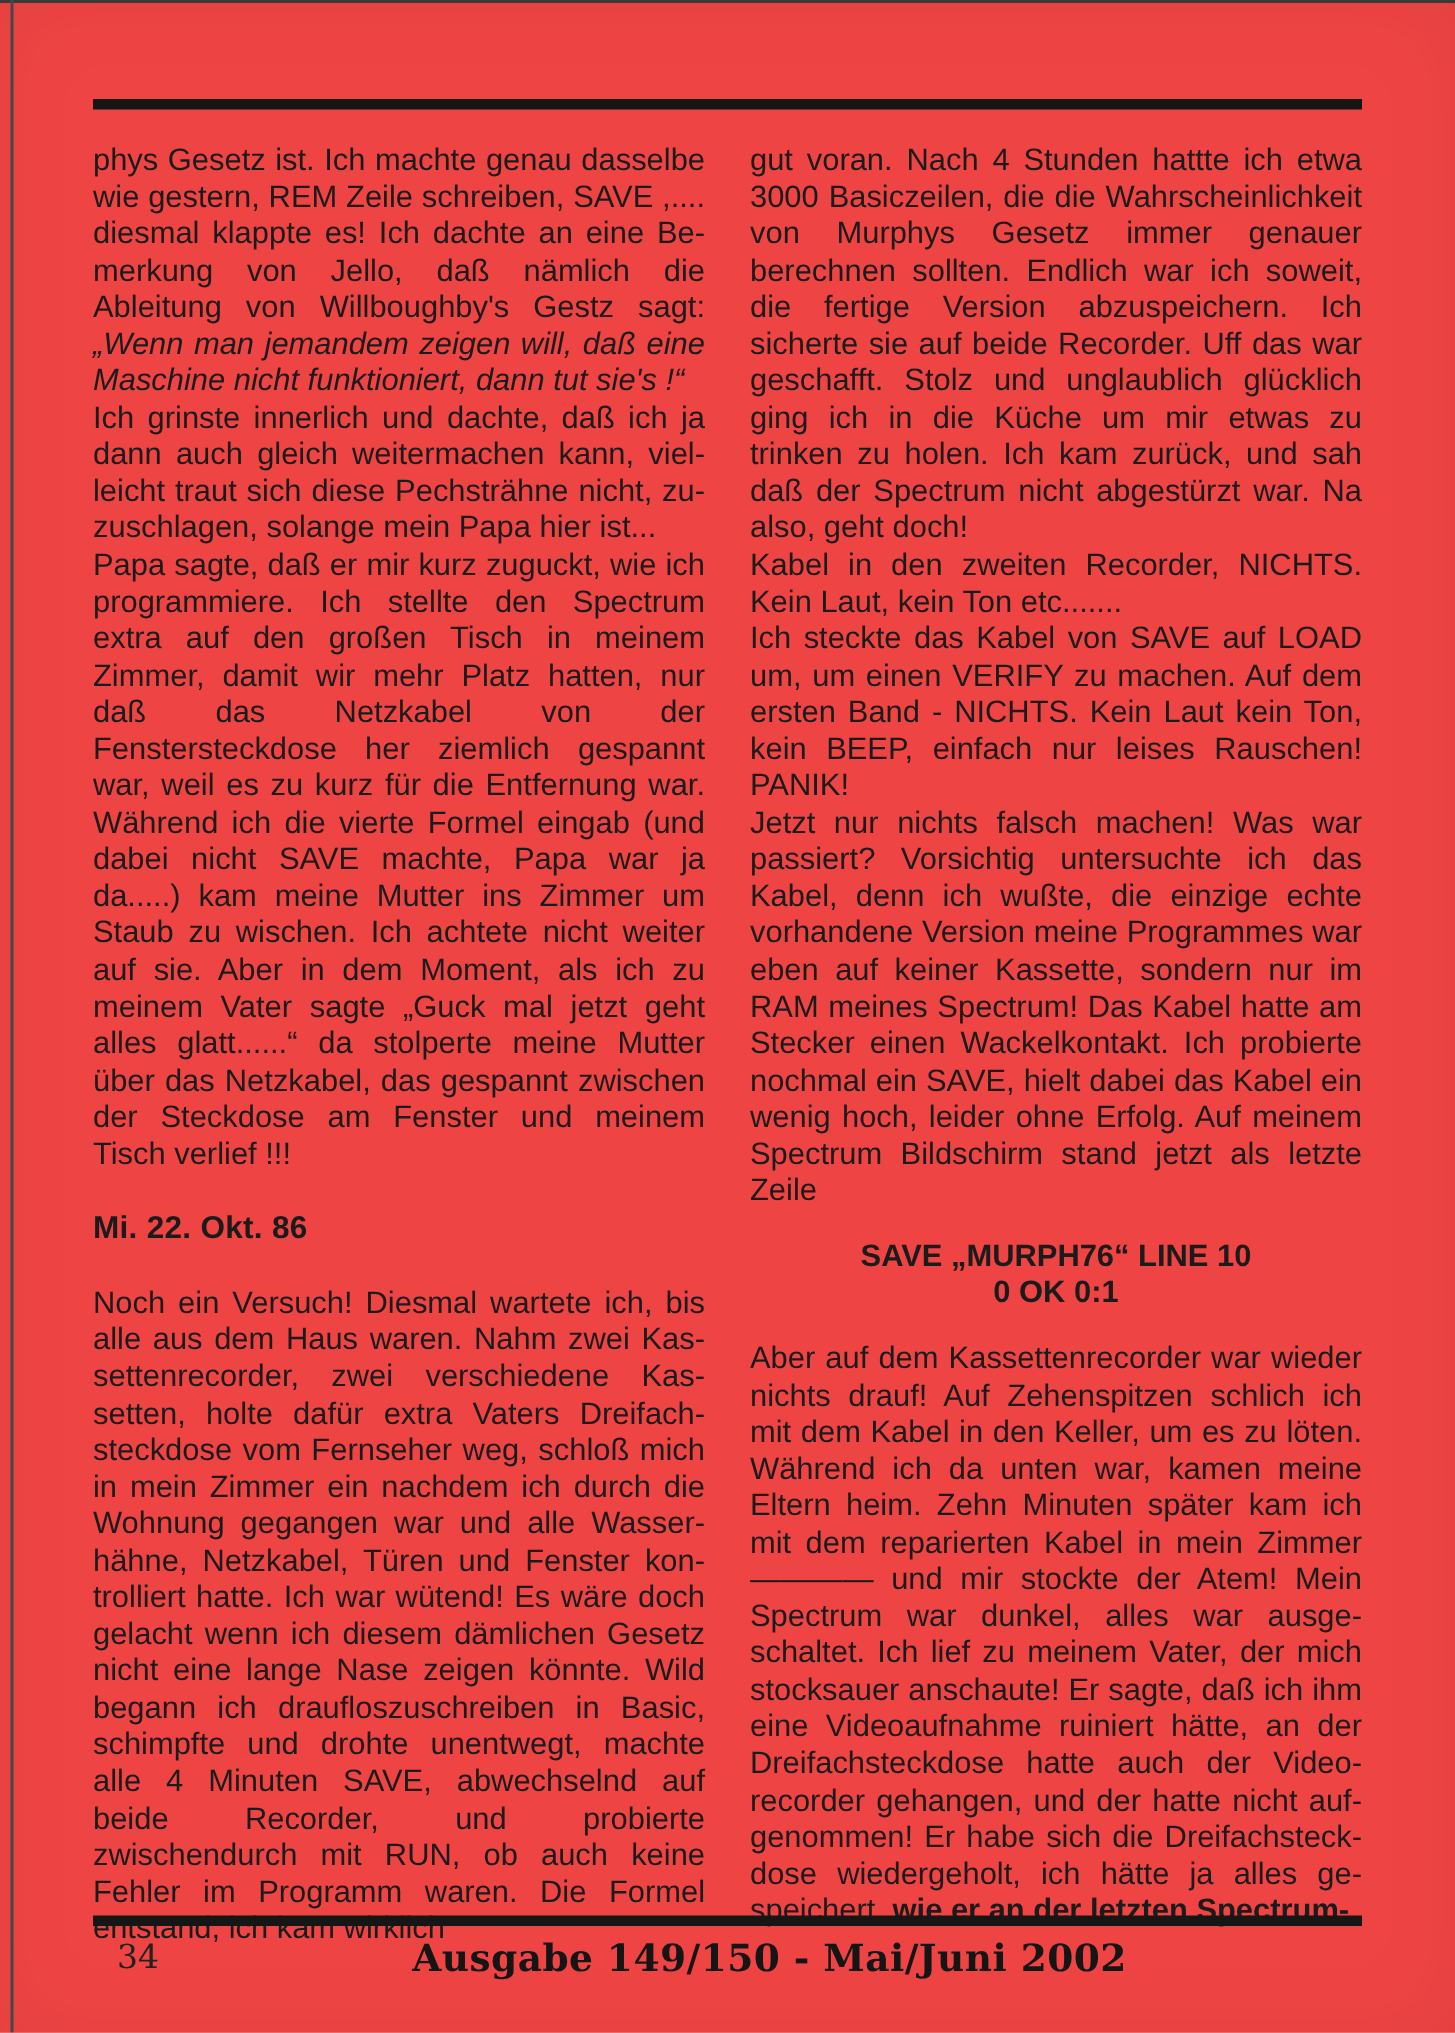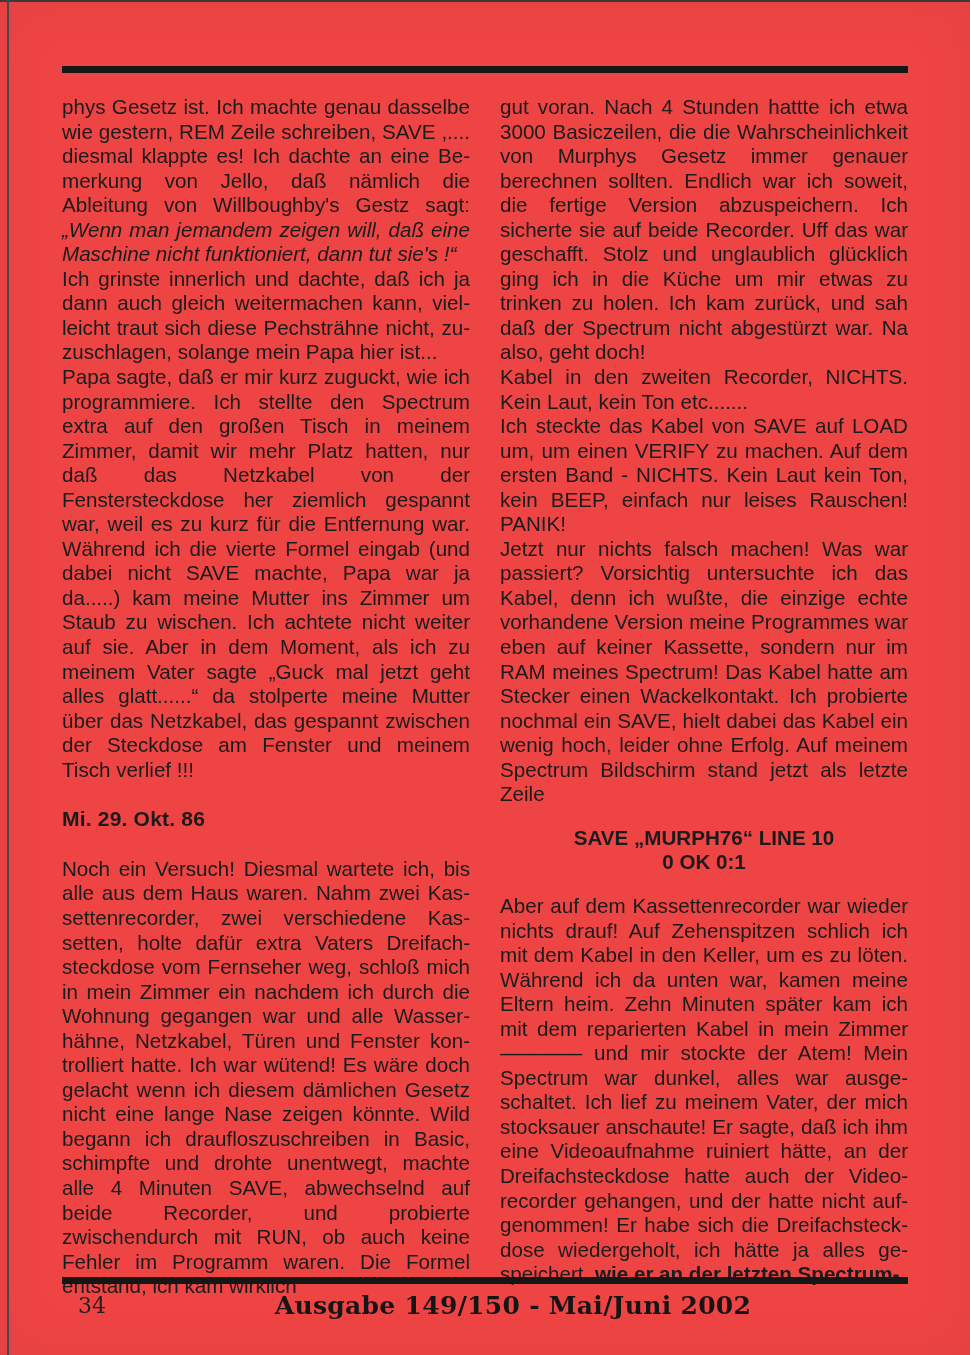--- a/index.html
+++ b/index.html
@@ -40,21 +40,21 @@
   <div class="scan-edge-left"></div>
 
   <div class="rule rule-top"></div>
 
   <div class="columns">
 
     <div class="col">
       <p><span>phys Gesetz ist. Ich machte genau dasselbe wie gestern, REM Zeile schreiben, SAVE ,.... diesmal klappte es! Ich dachte an eine Be­merkung von Jello, daß nämlich die Ableitung von Willboughby's Gestz sagt: </span><span class="q-italic">„Wenn man jemandem zeigen will, daß eine Maschine nicht funktioniert, dann tut sie's !“</span></p>
       <p>Ich grinste innerlich und dachte, daß ich ja dann auch gleich weitermachen kann, viel­leicht traut sich diese Pechsträhne nicht, zu­zuschlagen, solange mein Papa hier ist...</p>
       <p>Papa sagte, daß er mir kurz zuguckt, wie ich programmiere. Ich stellte den Spectrum extra auf den großen Tisch in meinem Zimmer, damit wir mehr Platz hatten, nur daß das Netzkabel von der Fenstersteckdose her ziemlich gespannt war, weil es zu kurz für die Entfernung war. Während ich die vierte For­mel eingab (und dabei nicht SAVE machte, Papa war ja da.....) kam meine Mutter ins Zimmer um Staub zu wischen. Ich achtete nicht weiter auf sie. Aber in dem Moment, als ich zu meinem Vater sagte „Guck mal jetzt geht alles glatt......“ da stolperte meine Mutter über das Netzkabel, das gespannt zwischen der Steckdose am Fenster und meinem Tisch verlief !!!</p>
-      <h2 class="date">Mi. 29. Okt. 86</h2>
+      <h2 class="date">Mi. 22. Okt. 86</h2>
       <p>Noch ein Versuch! Diesmal wartete ich, bis alle aus dem Haus waren. Nahm zwei Kas­settenrecorder, zwei verschiedene Kas­setten, holte dafür extra Vaters Dreifach­steckdose vom Fernseher weg, schloß mich in mein Zimmer ein nachdem ich durch die Wohnung gegangen war und alle Wasser­hähne, Netzkabel, Türen und Fenster kon­trolliert hatte. Ich war wütend! Es wäre doch gelacht wenn ich diesem dämlichen Gesetz nicht eine lange Nase zeigen könnte. Wild begann ich draufloszuschreiben in Basic, schimpfte und drohte unentwegt, machte alle 4 Minuten SAVE, abwechselnd auf beide Recorder, und probierte zwischendurch mit RUN, ob auch keine Fehler im Programm waren. Die Formel entstand, ich kam wirklich</p>
     </div>
 
     <div class="col">
       <p>gut voran. Nach 4 Stunden hattte ich etwa 3000 Basiczeilen, die die Wahrscheinlichkeit von Murphys Gesetz immer genauer berech­nen sollten. Endlich war ich soweit, die fertige Version abzuspeichern. Ich sicherte sie auf beide Recorder. Uff das war geschafft. Stolz und unglaublich glücklich ging ich in die Küche um mir etwas zu trinken zu holen. Ich kam zurück, und sah daß der Spectrum nicht abgestürzt war. Na also, geht doch!</p>
       <p>Kabel in den zweiten Recorder, NICHTS. Kein Laut, kein Ton etc.......</p>
       <p>Ich steckte das Kabel von SAVE auf LOAD um, um einen VERIFY zu machen. Auf dem ersten Band - NICHTS. Kein Laut kein Ton, kein BEEP, einfach nur leises Rauschen! PANIK!</p>
       <p>Jetzt nur nichts falsch machen! Was war passiert? Vorsichtig untersuchte ich das Kabel, denn ich wußte, die einzige echte vorhandene Version meine Programmes war eben auf keiner Kassette, sondern nur im RAM meines Spectrum! Das Kabel hatte am Stecker einen Wackelkontakt. Ich probierte nochmal ein SAVE, hielt dabei das Kabel ein wenig hoch, leider ohne Erfolg. Auf meinem Spectrum Bildschirm stand jetzt als letzte Zeile</p>
       <div class="listing">
         <div>SAVE „MURPH76“ LINE 10</div>

